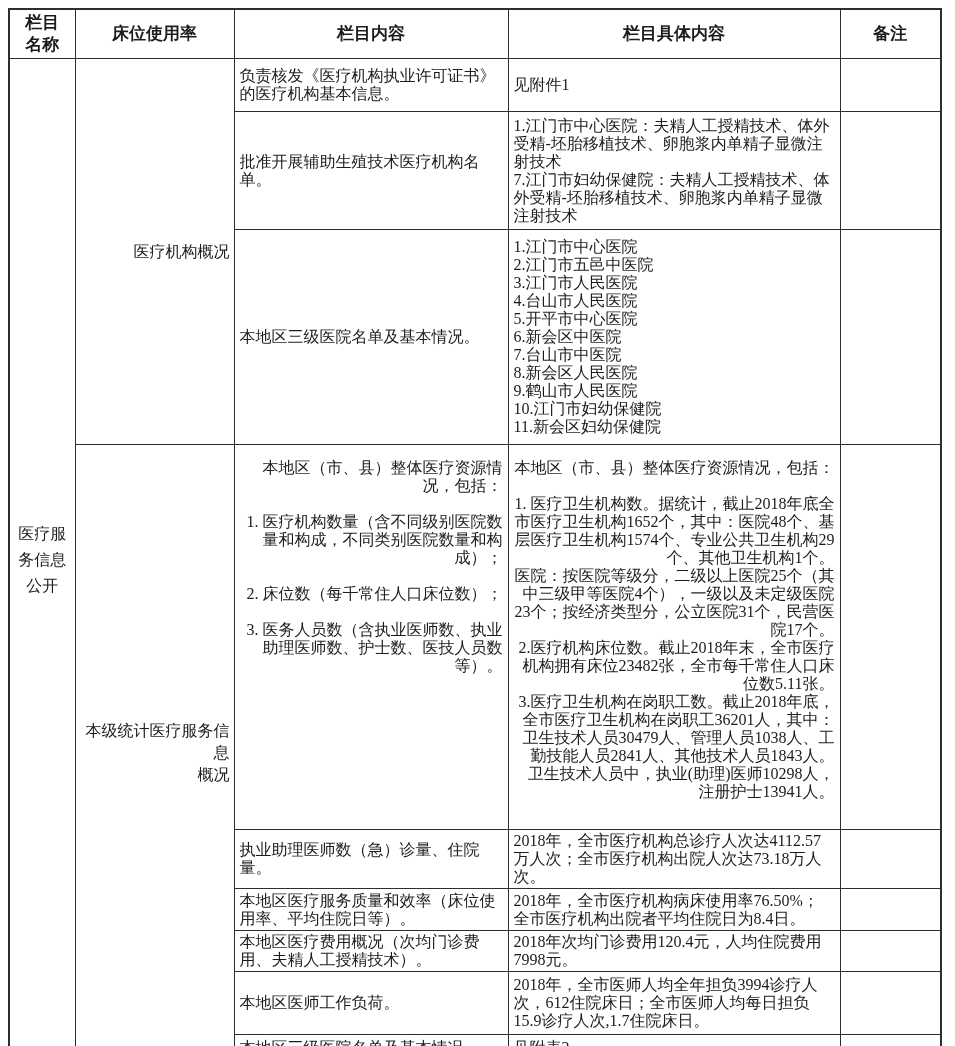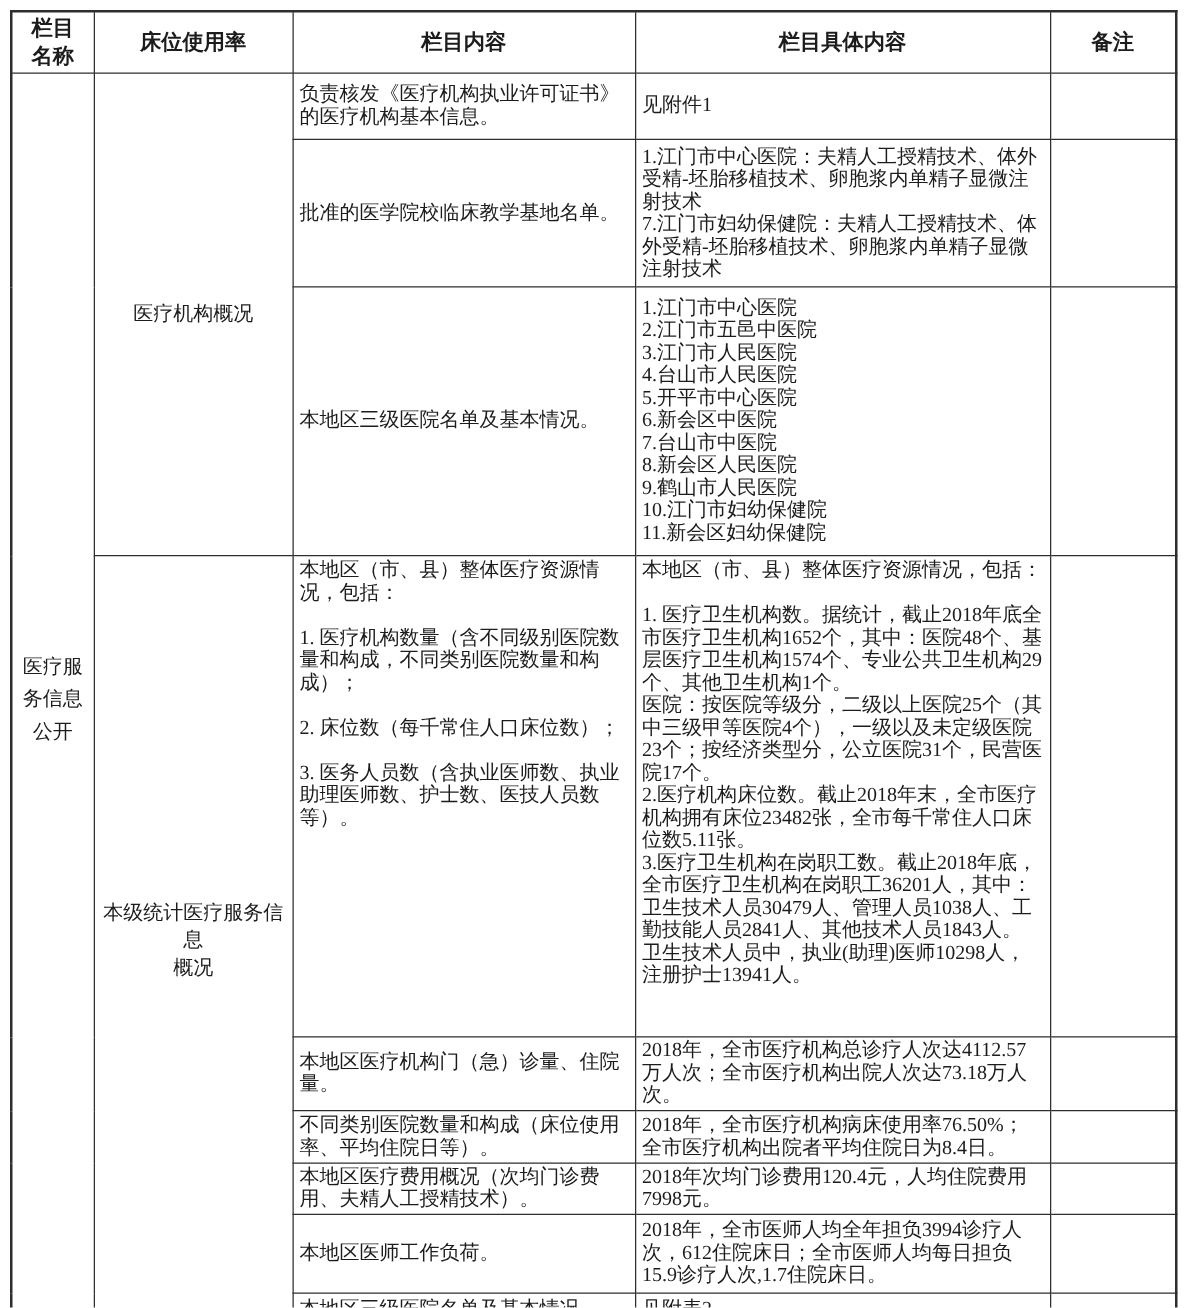--- a/index.html
+++ b/index.html
@@ -42,30 +42,30 @@
     padding: 2px 5px;
     vertical-align: middle;
   }
   td.cat {
     text-align: center;
     white-space: pre-line;
     line-height: 26px;
     padding: 2px 4px;
   }
   td.grp {
-    text-align: center;
+    text-align: right;
     white-space: pre-line;
     line-height: 22px;
     padding: 2px 4px;
   }
   td.content, td.detail {
     text-align: left;
     white-space: pre-line;
   }
-  td.vtop { vertical-align: top; padding-top: 3px; }
+  td.vtop { vertical-align: top; padding-top: 14px; text-align: right; }
   .bold { font-weight: normal; }
 </style>
 </head>
 <body>
 
 <div class="doc">
   <table class="grid">
     <colgroup>
       <col style="width:66px">
       <col style="width:159px">
@@ -88,21 +88,21 @@
       <td class="cat" rowspan="9">医疗服
 务信息
 公开</td>
       <td class="grp" rowspan="3">医疗机构概况</td>
       <td class="content">负责核发《医疗机构执业许可证书》的医疗机构基本信息。</td>
       <td class="detail">见附件1</td>
       <td></td>
     </tr>
 
     <tr style="height:118px">
-      <td class="content">批准的医学院校临床教学基地名单。</td>
+      <td class="content">批准开展辅助生殖技术医疗机构名单。</td>
       <td class="detail">1.江门市中心医院：夫精人工授精技术、体外受精-坯胎移植技术、卵胞浆内单精子显微注射技术
 7.江门市妇幼保健院：夫精人工授精技术、体外受精-坯胎移植技术、卵胞浆内单精子显微注射技术</td>
       <td></td>
     </tr>
 
     <tr style="height:215px">
       <td class="content">本地区三级医院名单及基本情况。</td>
       <td class="detail">1.江门市中心医院
 2.江门市五邑中医院
 3.江门市人民医院
@@ -131,27 +131,27 @@
 
 1. 医疗卫生机构数。据统计，截止2018年底全市医疗卫生机构1652个，其中：医院48个、基层医疗卫生机构1574个、专业公共卫生机构29个、其他卫生机构1个。
 医院：按医院等级分，二级以上医院25个（其中三级甲等医院4个），一级以及未定级医院23个；按经济类型分，公立医院31个，民营医院17个。
 2.医疗机构床位数。截止2018年末，全市医疗机构拥有床位23482张，全市每千常住人口床位数5.11张。
 3.医疗卫生机构在岗职工数。截止2018年底，全市医疗卫生机构在岗职工36201人，其中：卫生技术人员30479人、管理人员1038人、工勤技能人员2841人、其他技术人员1843人。
 卫生技术人员中，执业(助理)医师10298人，注册护士13941人。</td>
       <td></td>
     </tr>
 
     <tr style="height:38px">
-      <td class="content">本地区医疗机构门（急）诊量、住院量。</td>
+      <td class="content">执业助理医师数（急）诊量、住院量。</td>
       <td class="detail">2018年，全市医疗机构总诊疗人次达4112.57万人次；全市医疗机构出院人次达73.18万人次。</td>
       <td></td>
     </tr>
 
     <tr style="height:42px">
-      <td class="content">不同类别医院数量和构成（床位使用率、平均住院日等）。</td>
+      <td class="content">本地区医疗服务质量和效率（床位使用率、平均住院日等）。</td>
       <td class="detail">2018年，全市医疗机构病床使用率76.50%；全市医疗机构出院者平均住院日为8.4日。</td>
       <td></td>
     </tr>
 
     <tr style="height:37px">
       <td class="content">本地区医疗费用概况（次均门诊费用、夫精人工授精技术）。</td>
       <td class="detail">2018年次均门诊费用120.4元，人均住院费用7998元。</td>
       <td></td>
     </tr>
 

